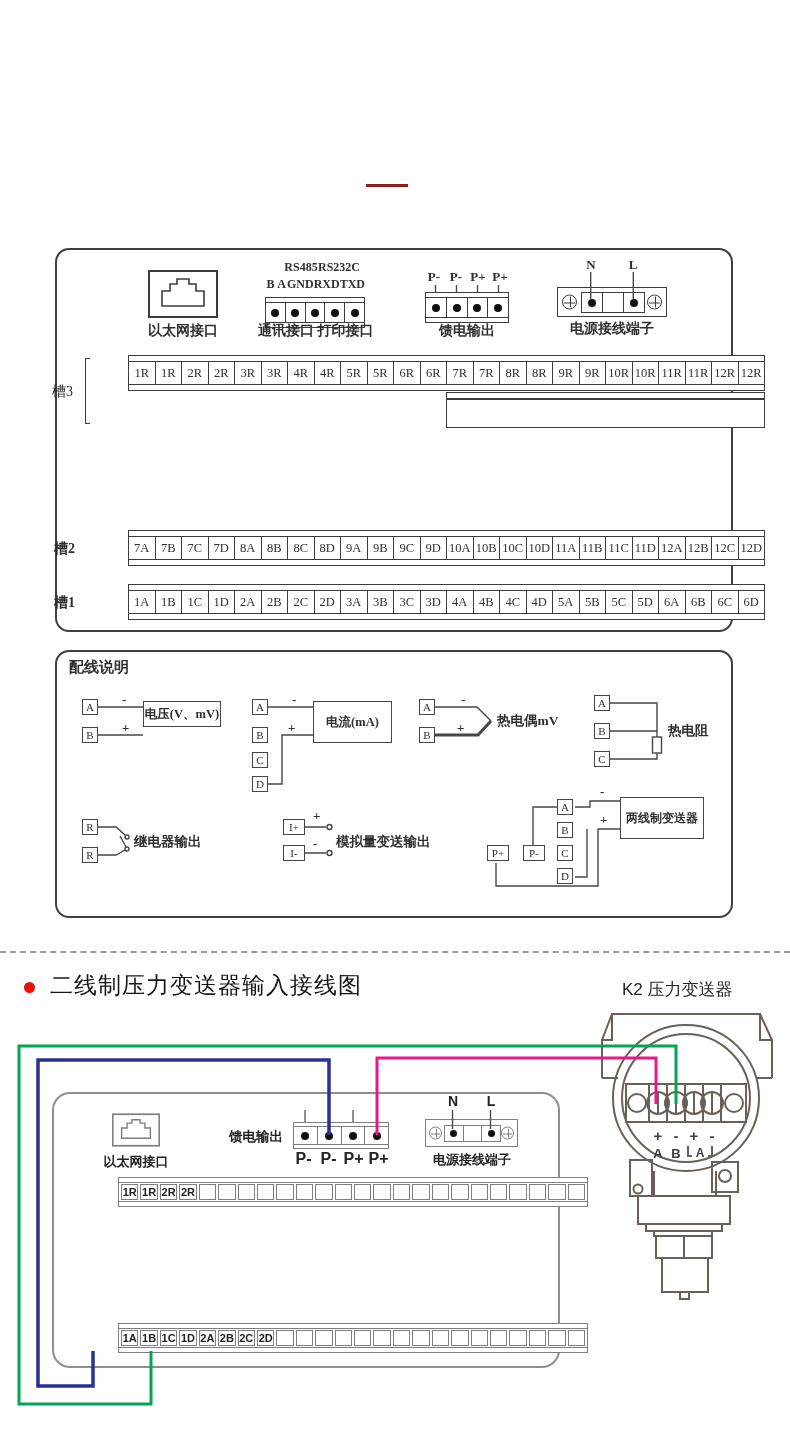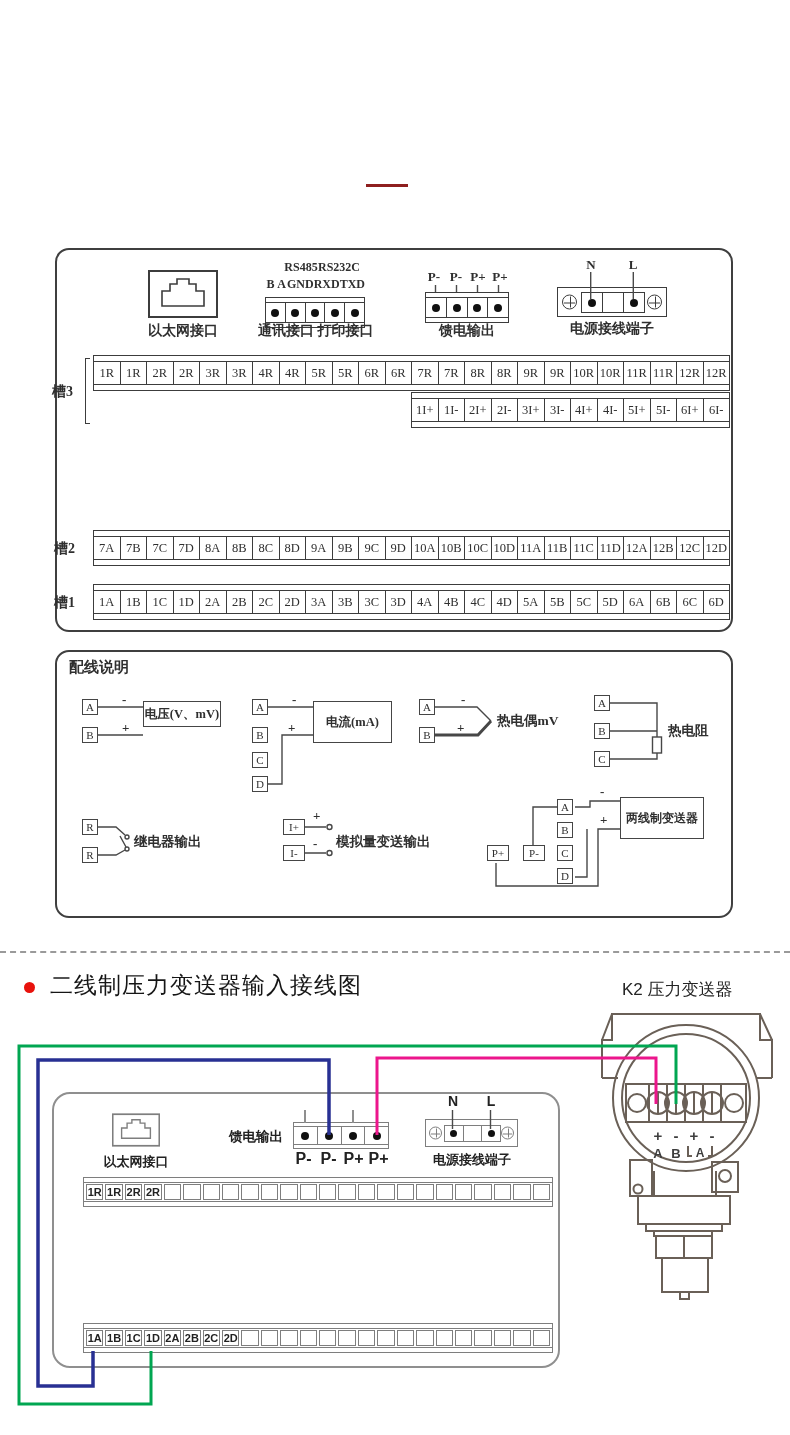--- a/index.html
+++ b/index.html
@@ -10,21 +10,21 @@
   .lbl{position:absolute;white-space:nowrap;}
   .sans{font-family:"Liberation Sans",sans-serif;}
   
   .title{position:absolute;left:0;right:0;top:30px;text-align:center;font-size:99px;font-weight:900;
          letter-spacing:4px;color:#3a3a3a;font-family:"Liberation Sans",sans-serif;}
   .title-underline{position:absolute;left:366px;top:184px;width:42px;height:3px;background:#8e1f1f;}
   
   .panel{position:absolute;border:2px solid #3f3f3f;border-radius:14px;background:#fff;}
   .panel.gray{border:2.5px solid #8f8f8f;border-radius:18px;}
   
-  .strip{position:absolute;display:flex;flex-direction:column;border:1px solid #3c3c3c;background:#fff;}
+  .strip{position:absolute;display:flex;flex-direction:column;border:1px solid #3c3c3c;background:#fff;margin-left:35px;}
   .strip .band{height:6px;border-bottom:1px solid #3c3c3c;flex:0 0 auto;}
   .strip .band.bot{border-bottom:none;border-top:1px solid #3c3c3c;}
   .strip .cells{flex:1;display:flex;}
   .strip .cell{flex:1;display:flex;align-items:center;justify-content:center;font-size:12.5px;
                border-left:1px solid #3c3c3c;white-space:nowrap;overflow:hidden;}
   .strip .cell:first-child{border-left:none;}
   .strip.gray{border:1.5px solid #7e7e7e;font-family:"Liberation Sans",sans-serif;}
   .strip.gray .band{height:5px;border-bottom:1.5px solid #7e7e7e;}
   .strip.gray .band.bot{border-bottom:none;border-top:1.5px solid #7e7e7e;}
   .strip.gray .cells{padding:1px 2px;gap:2px;}
@@ -163,21 +163,21 @@
           <span class="dot"></span>
         </span>
       <span class="pcell"></span>
       <span class="pcell">
           <span class="dot"></span>
         </span>
     </div>
   </div>
   <div class="lbl" style="left:570px;top:320px;width:84px;text-align:center;font-size:14px;font-weight:600;">电源接线端子</div>
 
-  <div class="lbl" style="left:52px;top:383px;width:30px;font-size:14px;font-weight:700;">槽3</div>
+  <div class="lbl" style="left:52px;top:383px;width:30px;font-size:14px;font-weight:400;">槽3</div>
   <div class="brace" style="left:85px;top:358px;height:66px;"></div>
   <div class="strip" style="left:93px;top:355px;width:637px;height:36px;">
       <div class="band"></div>
       <div class="cells">
         <span class="cell">1R</span>
         <span class="cell">1R</span>
         <span class="cell">2R</span>
         <span class="cell">2R</span>
         <span class="cell">3R</span>
         <span class="cell">3R</span>
@@ -197,34 +197,20 @@
         <span class="cell">10R</span>
         <span class="cell">11R</span>
         <span class="cell">11R</span>
         <span class="cell">12R</span>
         <span class="cell">12R</span>
       </div>
       <div class="band bot"></div>
     </div>
   <div class="strip" style="left:411px;top:392px;width:319px;height:36px;">
       <div class="band"></div>
-      <div class="cells">
-        <span class="cell">1I+</span>
-        <span class="cell">1I-</span>
-        <span class="cell">2I+</span>
-        <span class="cell">2I-</span>
-        <span class="cell">3I+</span>
-        <span class="cell">3I-</span>
-        <span class="cell">4I+</span>
-        <span class="cell">4I-</span>
-        <span class="cell">5I+</span>
-        <span class="cell">5I-</span>
-        <span class="cell">6I+</span>
-        <span class="cell">6I-</span>
-      </div>
       <div class="band bot"></div>
     </div>
 
   <div class="lbl" style="left:54px;top:540px;width:30px;font-size:14px;font-weight:600;">槽2</div>
   <div class="strip" style="left:93px;top:530px;width:637px;height:36px;">
       <div class="band"></div>
       <div class="cells">
         <span class="cell">7A</span>
         <span class="cell">7B</span>
         <span class="cell">7C</span>

